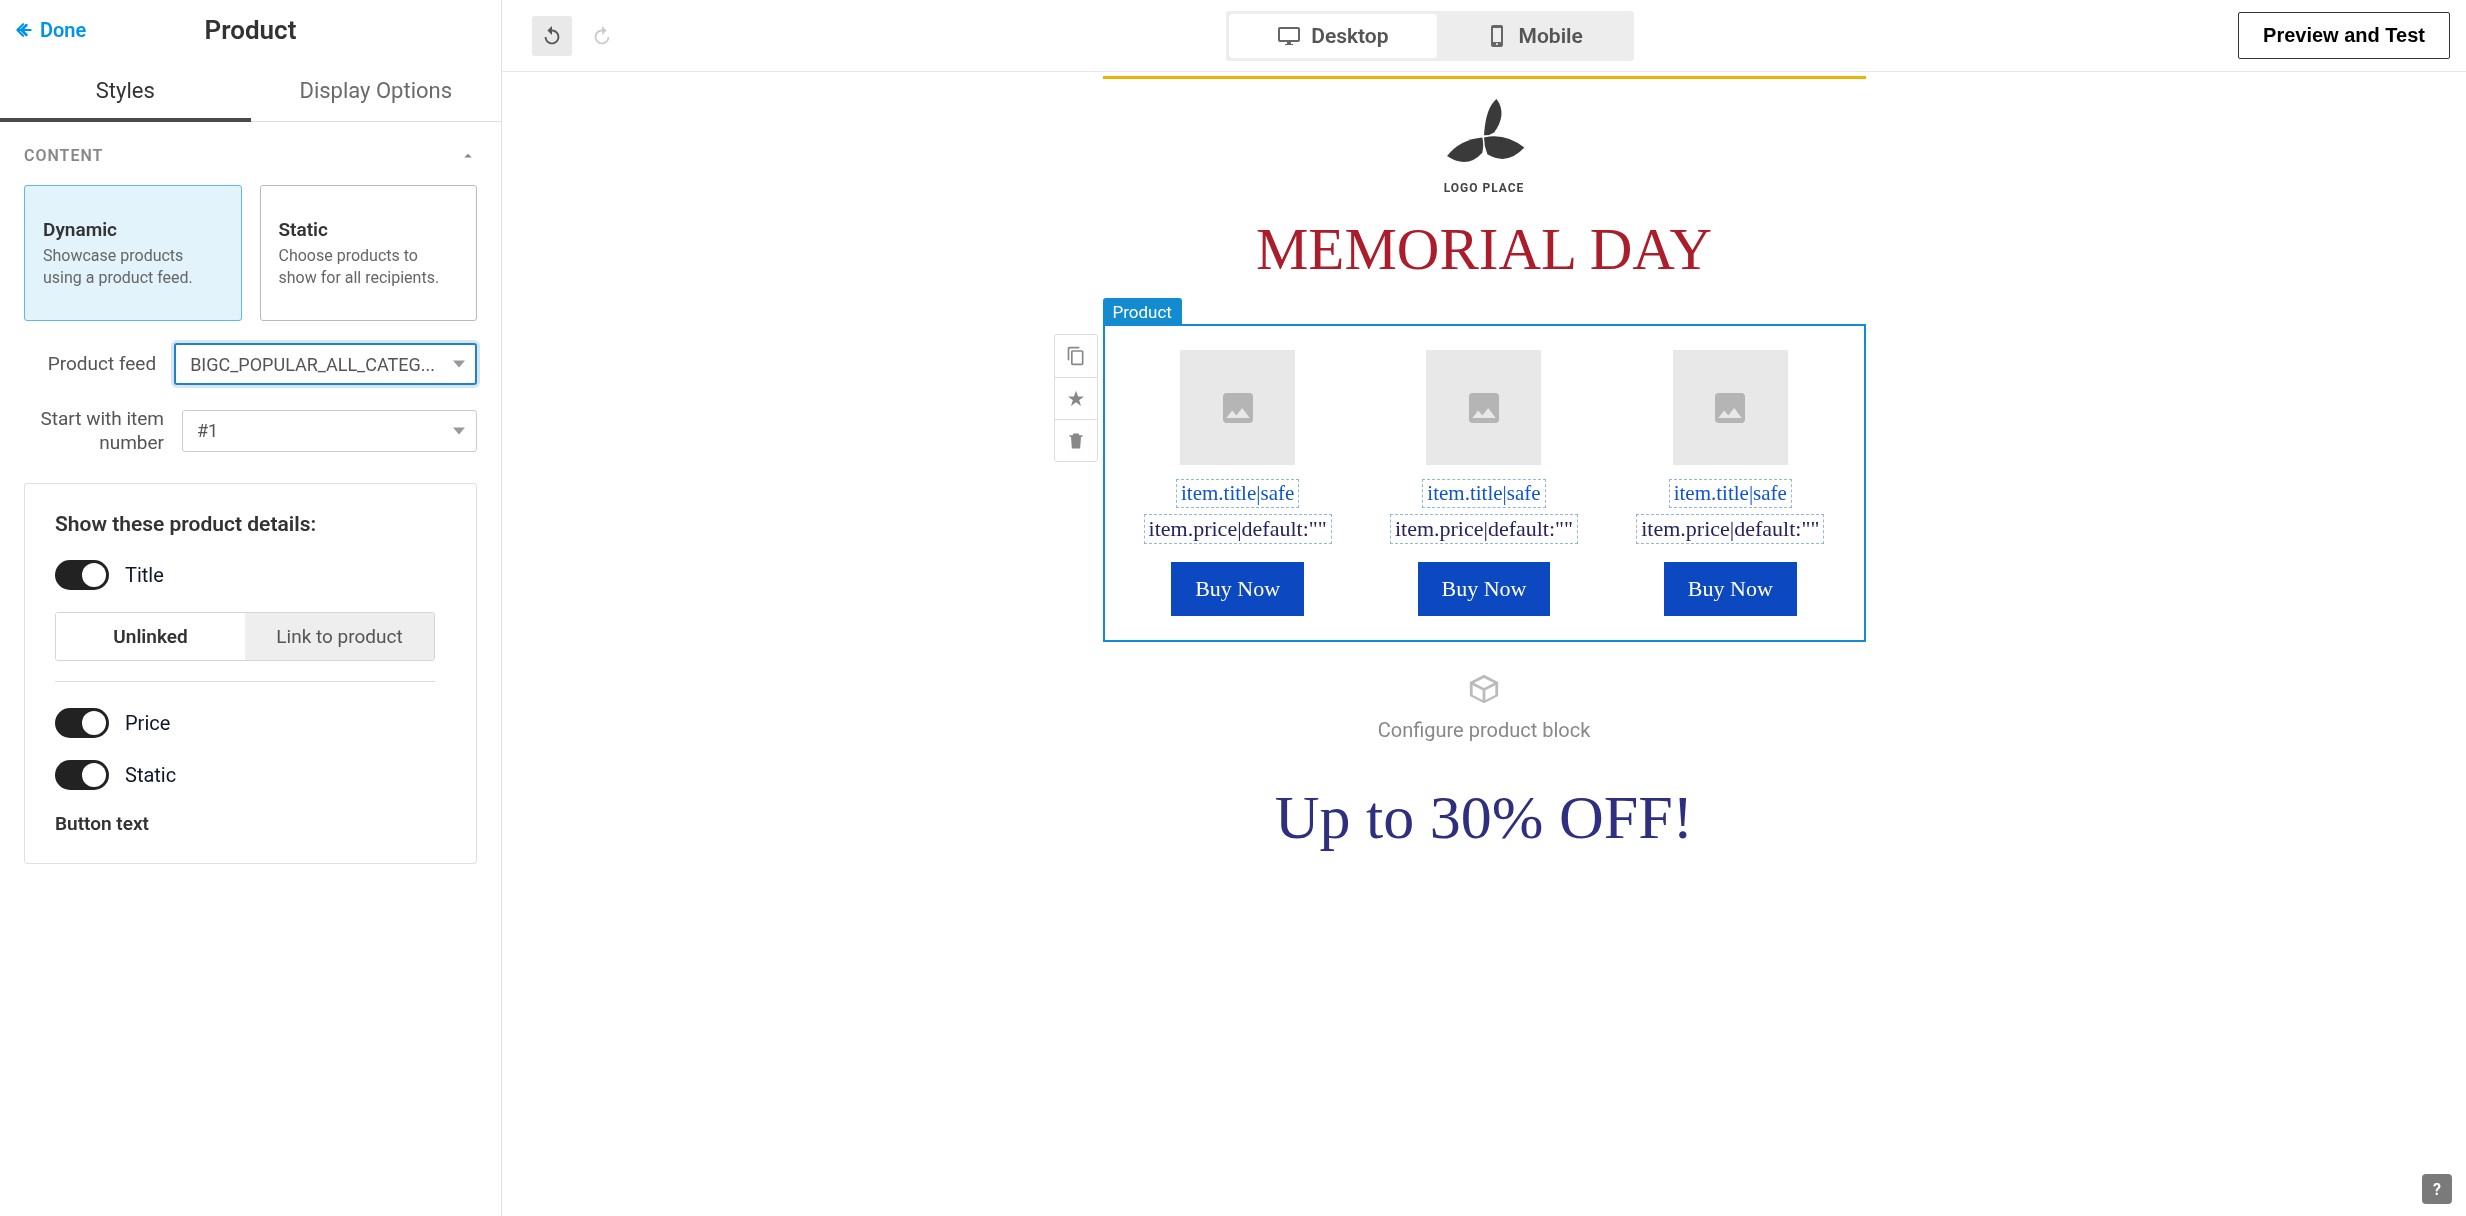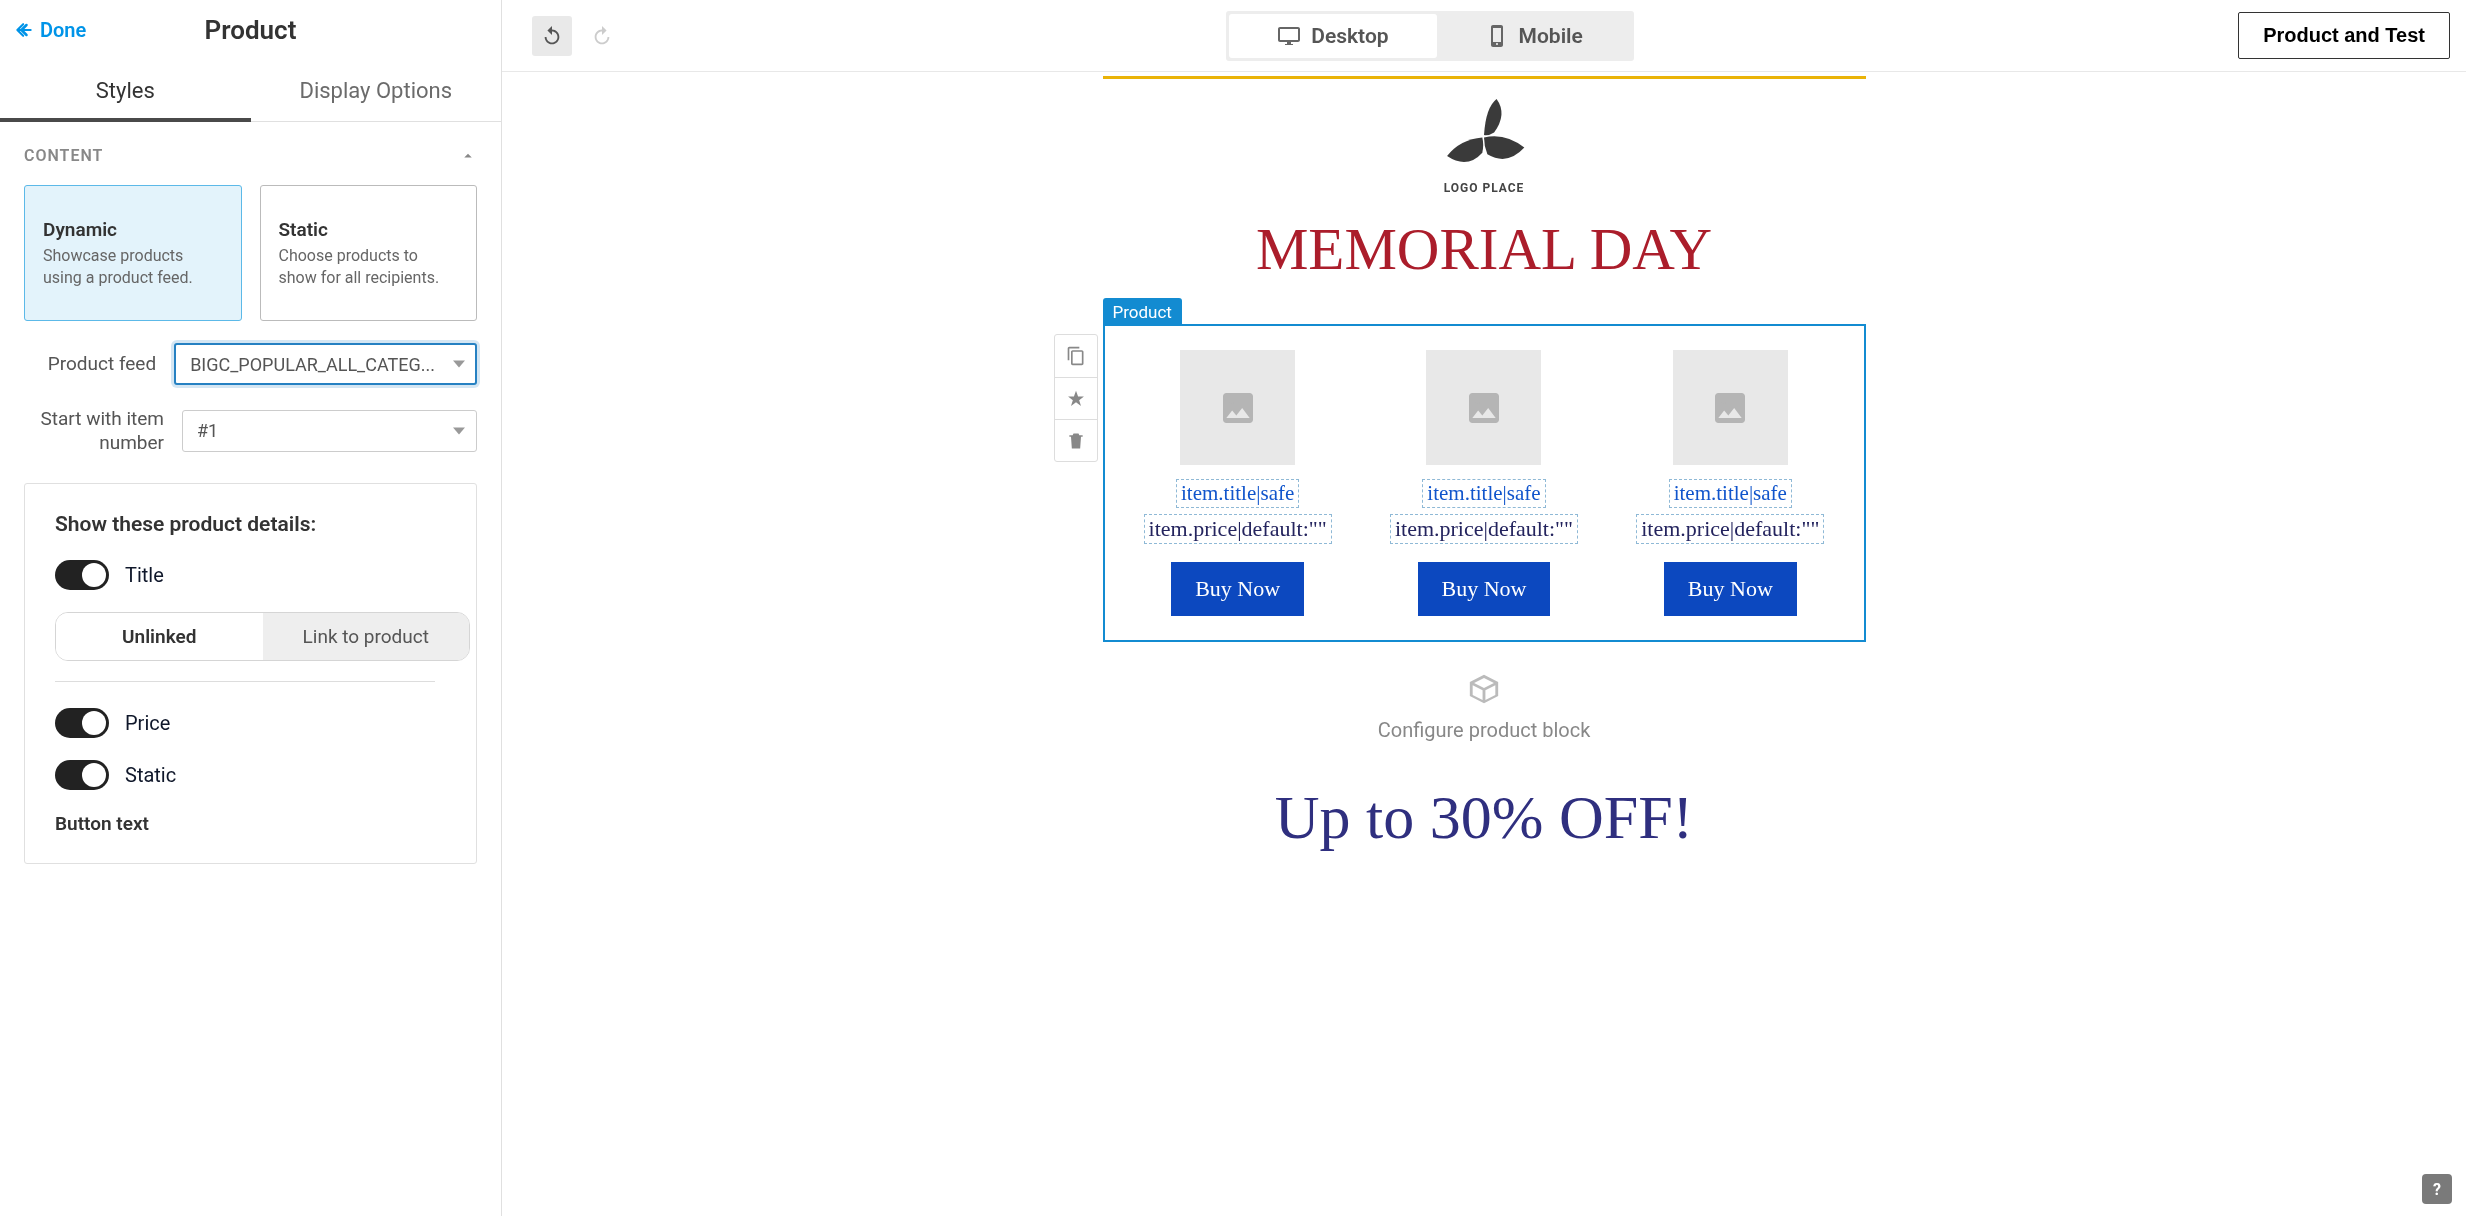--- a/index.html
+++ b/index.html
@@ -193,23 +193,23 @@
       height: 24px;
       background: #fff;
       border-radius: 50%;
     }
     .toggle-label { font-size: 20px; color: #0f172a; }
     
     .segmented {
       display: flex;
       margin: 0 0 20px 0;
       border: 1px solid #d5d5d5;
-      border-radius: 13px;
+      border-radius: 3px;
       overflow: hidden;
-      width: 415px;
+      width: 380px;
     }
     .segment {
       flex: 1;
       text-align: center;
       padding: 12px 0;
       font-size: 19px;
       cursor: pointer;
       background: #eee;
       color: #555;
     }
@@ -541,21 +541,21 @@
         <span>Desktop</span>
       </div>
       <div class="vp-option">
         <svg viewBox="0 0 24 24">
             <path d="M16 1H8C6.9 1 6 1.9 6 3v18c0 1.1.9 2 2 2h8c1.1 0 2-.9 2-2V3c0-1.1-.9-2-2-2zm-4 20c-.55 0-1-.45-1-1s.45-1 1-1 1 .45 1 1-.45 1-1 1zm4-3H8V4h8v14z"></path>
           </svg>
         <span>Mobile</span>
       </div>
     </div>
 
-    <button class="preview-btn">Product and Test</button>
+    <button class="preview-btn">Preview and Test</button>
   </div>
 
   <div class="canvas-wrap">
     <div class="email-canvas">
       <div class="logo-area">
         <svg viewBox="0 0 100 90">
             <path fill="#3a3a3a" d="M50 45 Q52 12 65 2 Q78 20 62 42 Q56 46 50 45 Z"></path>
             <path fill="#3a3a3a" d="M50 48 Q75 42 98 60 Q78 82 54 68 Q50 58 50 48 Z"></path>
             <path fill="#3a3a3a" d="M48 48 Q22 50 6 70 Q30 86 48 66 Q50 56 48 48 Z"></path>
           </svg>

